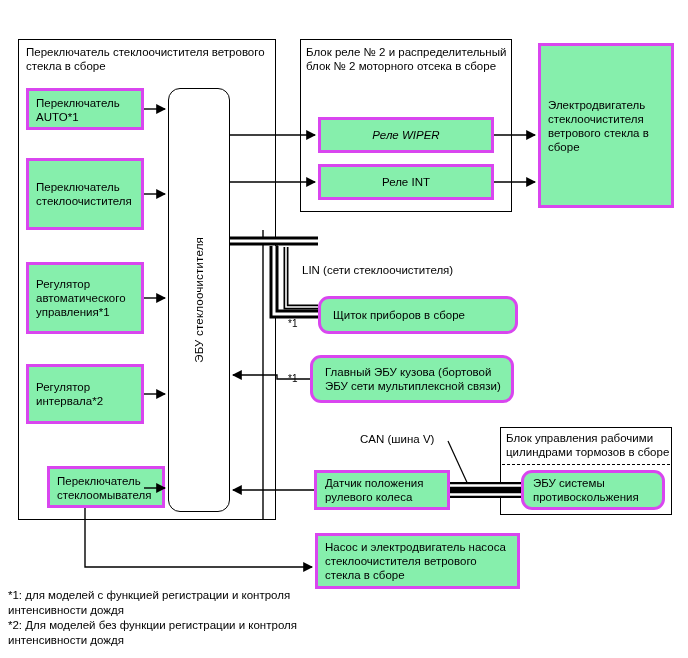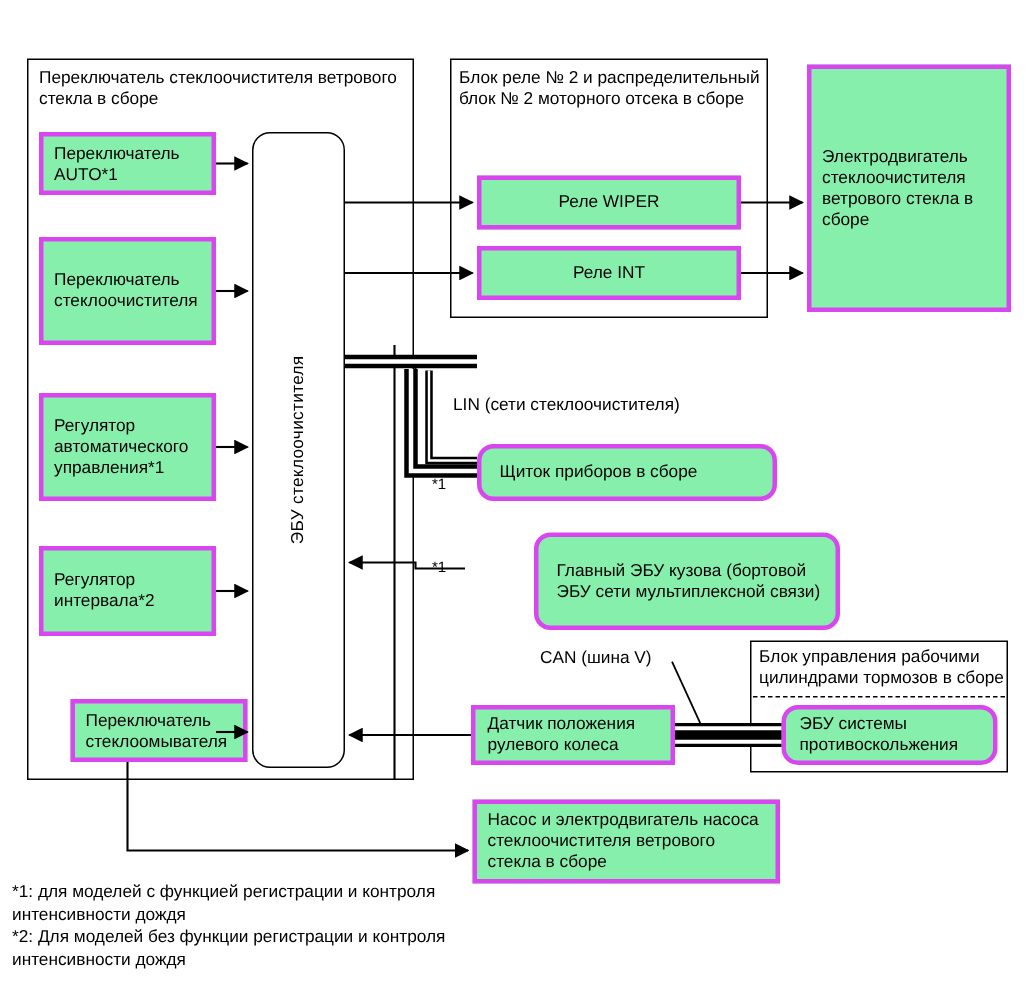--- a/index.html
+++ b/index.html
@@ -126,30 +126,30 @@
   <div class="box" style="left:26px; top:262px; width:118px; height:72px; display:flex; align-items:center;">Регулятор автоматического управления*1</div>
 
   <div class="box" style="left:26px; top:364px; width:118px; height:60px; display:flex; align-items:center;">Регулятор интервала*2</div>
 
   <div class="box" style="left:26px; top:466px; width:118px; height:42px;margin-left:21px;">Переключатель стеклоомывателя</div>
 
   <div class="ecu-vert" style="left:168px; top:88px; width:62px; height:424px;">
     <span>ЭБУ стеклоочистителя</span>
   </div>
 
-  <div class="box center" style="left:318px; top:117px; width:176px; height:36px;">Реле WIPER</div>
+  <div class="box center" style="left:318px; top:117px; width:176px; height:36px;font-style:italic;">Реле WIPER</div>
 
   <div class="box center" style="left:318px; top:164px; width:176px; height:36px;">Реле INT</div>
 
   <div class="box" style="left:538px; top:43px; width:136px; height:165px; display:flex; align-items:center;">Электродвигатель стеклоочистителя ветрового стекла в сборе</div>
 
 
   <div class="box rounded midleft" style="left:318px; top:296px; width:200px; height:38px; padding-left:12px;">Щиток приборов в сборе</div>
 
-  <div class="box rounded midleft" style="left:310px; top:355px; width:204px; height:65px; padding-left:12px;margin-left:46px;">Главный ЭБУ кузова (бортовой ЭБУ сети мультиплексной связи)</div>
+  <div class="box rounded midleft" style="left:310px; top:355px; width:204px; height:48px; padding-left:12px;">Главный ЭБУ кузова (бортовой ЭБУ сети мультиплексной связи)</div>
 
   <div class="box midleft" style="left:314px; top:470px; width:136px; height:40px; padding-left:8px;">Датчик положения рулевого колеса</div>
 
   <div class="box rounded midleft" style="left:521px; top:470px; width:144px; height:40px; padding-left:9px;">ЭБУ системы противоскольжения</div>
 
   <div class="box" style="left:315px; top:533px; width:205px; height:56px; display:flex; align-items:center;">Насос и электродвигатель насоса стеклоочистителя ветрового стекла в сборе</div>
 
   <div class="lbl" style="left:302px; top:263px;">LIN (сети стеклоочистителя)</div>
   <div class="lbl" style="left:360px; top:432px;text-align:center;">CAN (шина V)</div>
 

